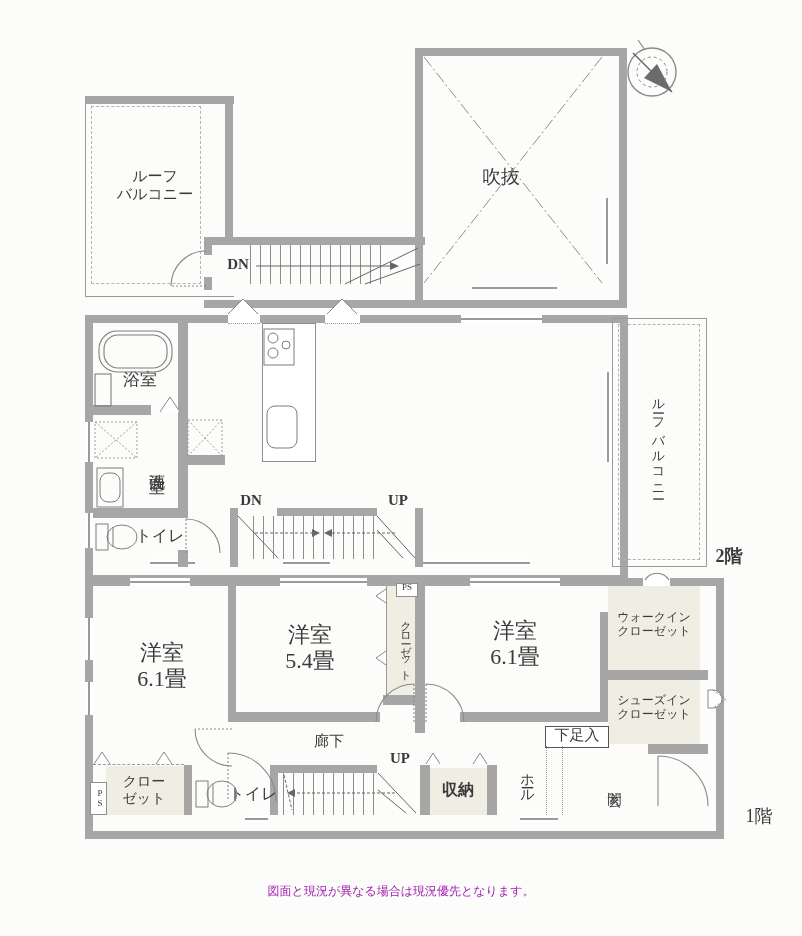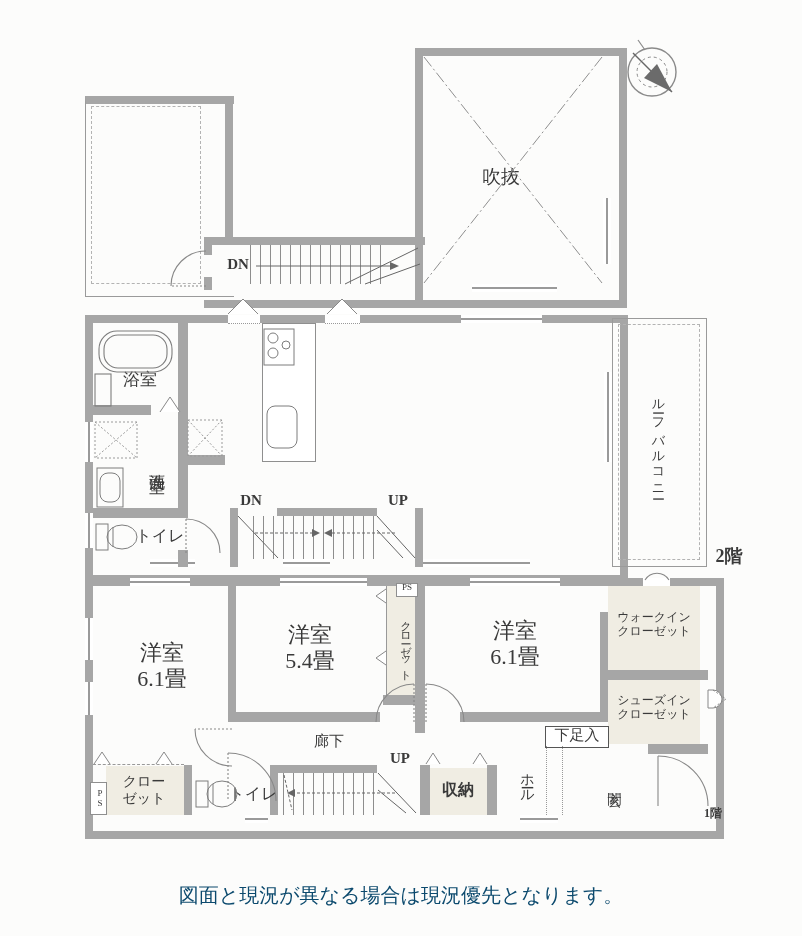--- a/index.html
+++ b/index.html
@@ -22,20 +22,22 @@
 </head>
 <body>
 
 <div id="canvas">
 
   <div class="abs" style="left:0;top:0;width:802px;height:300px;">
 
     <div class="abs" style="left:85px;top:96px;width:148px;height:192px;border-top:8px solid #a6a6a6;border-left:1px solid #9a9a9a;border-bottom:1px solid #9a9a9a;"></div>
     <div class="wall" style="left:225px;top:96px;width:8px;height:141px;"></div>
     <div class="dashed-box" style="left:91px;top:106px;width:108px;height:176px;"></div>
+    <div class="lbl" style="left:95px;top:168px;width:120px;font-size:15px;">ルーフ
+バルコニー</div>
 
     <div class="abs" style="left:204px;top:237px;width:221px;height:55px;border-top:8px solid #a6a6a6;border-bottom:8px solid #a6a6a6;"></div>
     <div class="wall" style="left:204px;top:245px;width:8px;height:10px;"></div>
     <div class="wall" style="left:204px;top:277px;width:8px;height:13px;"></div>
     <div class="stairs-h" style="left:250px;top:245px;width:131px;height:39px;"></div>
     <div class="lbl" style="left:218px;top:256px;width:40px;font-size:15px;font-weight:bold;">DN</div>
 
     <div class="abs" style="left:415px;top:48px;width:196px;height:244px;border:8px solid #a6a6a6;"></div>
     <div class="win-v" style="left:603px;top:198px;width:8px;height:66px;"></div>
     <div class="win-h" style="left:472px;top:284px;width:85px;height:8px;"></div>
@@ -141,24 +143,24 @@
 5.4畳</div>
     <div class="lbl" style="left:463px;top:40px;width:104px;font-size:22px;">洋室
 6.1畳</div>
     <div class="lbl" style="left:608px;top:32px;width:92px;font-size:12px;">ウォークイン
 クローゼット</div>
     <div class="lbl" style="left:608px;top:115px;width:92px;font-size:12px;">シューズイン
 クローゼット</div>
     <div class="lbl" style="left:302px;top:156px;width:54px;font-size:15px;font-family:Liberation Mono, monospace;">廊下</div>
     <div class="lbl vlbl" style="left:515px;top:174px;width:20px;height:56px;font-size:14px;letter-spacing:0;">ホール</div>
     <div class="lbl vlbl" style="left:602px;top:182px;width:20px;height:44px;font-size:14px;letter-spacing:0;">玄関</div>
-    <div class="lbl" style="left:690px;top:228px;width:46px;font-size:12px;font-weight:bold;">1階</div>
+    <div class="lbl" style="left:736px;top:228px;width:46px;font-size:18px;font-weight:normal;">1階</div>
   </div>
 
-  <div class="lbl" style="left:100px;top:884px;width:602px;font-size:20px;color:#0c4a6e;font-family:'Liberation Sans','DejaVu Sans',sans-serif;">図面と現況が異なる場合は現況優先となります。</div>
+  <div class="lbl" style="left:100px;top:884px;width:602px;font-size:12px;color:#a21caf;font-family:'Liberation Sans','DejaVu Sans',sans-serif;">図面と現況が異なる場合は現況優先となります。</div>
 
   <svg width="802" height="936" viewBox="0 0 802 936">
 
     <g stroke="#8a8a8a" fill="none">
       <circle cx="652" cy="72" r="24" stroke-width="1.4"></circle>
       <circle cx="652" cy="72" r="15" stroke-width="1" stroke-dasharray="3 3"></circle>
       <line x1="638" y1="40" x2="645" y2="50" stroke-width="1.2"></line>
       <line x1="633" y1="53" x2="672" y2="92" stroke="#666" stroke-width="1.4"></line>
       <polygon points="672,92 644,78 657,64" fill="#6b6b6b" stroke="none"></polygon>
     </g>

